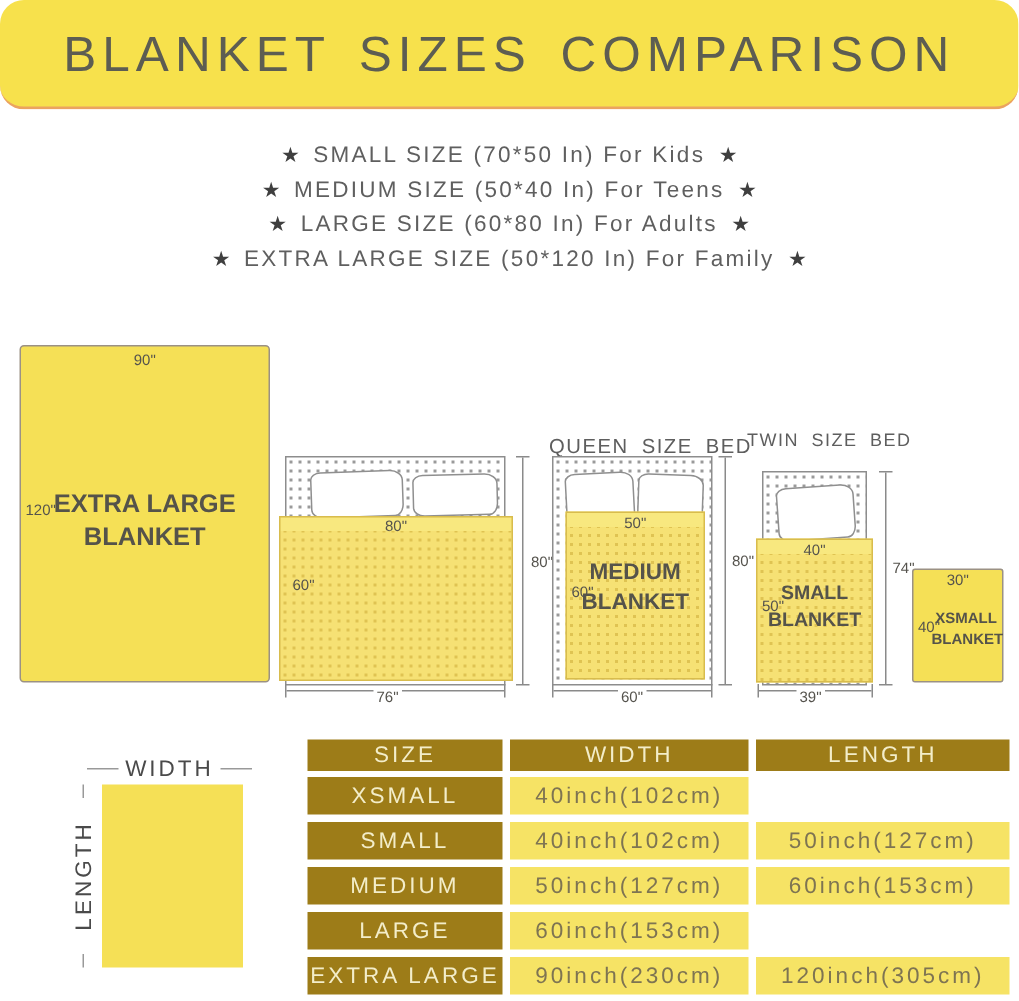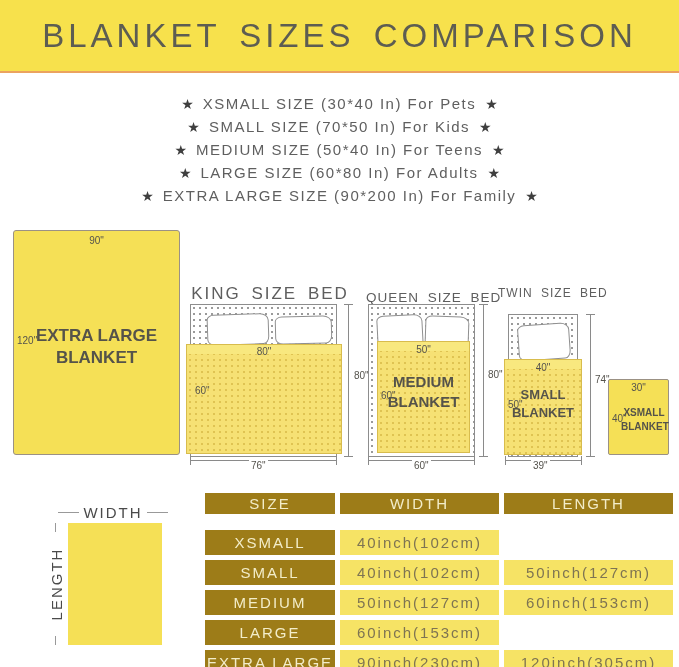--- a/index.html
+++ b/index.html
@@ -2,21 +2,21 @@
 <html style="--banner_bg: #F7E14C; --banner_border: #EBA35F; --title_text: #5D5D52; --list_text: #5F5F5F; --blanket_solid: #F5E056; --blanket_dotted: #F6E174; --blanket_dot: #DFC352; --blanket_border: #D8BC4D; --bed_dot: #9A9A9A; --bed_border: #8D8D8D; --table_dark: #9D7C18; --table_light: #F6E365; --table_dark_text: #F3EDC9; --table_light_text: #7E7452; --name_text: #55534A; --dim_text: #55534D; --dim_line: #8A8A8A;"><head>
 <meta charset="utf-8">
 <style>
   * { box-sizing: border-box; margin: 0; padding: 0; }
   body { background: #fff; font-family: "Liberation Sans", sans-serif; }
   .canvas { position: relative; width: 679px; height: 667px; background: #fff; overflow: hidden; margin: 0 auto; }
 
   
   .banner { position: absolute; left: 0; top: 0; width: 679px; height: 73px;
     background: var(--banner_bg, #F7E14C); border-bottom: 2px solid var(--banner_border, #EBA35F);
-    display: flex; align-items: center; justify-content: center; }
+    display: flex; align-items: center; justify-content: center; border-radius: 16px; }
   .banner h1 { font-size: 33px; font-weight: 400; letter-spacing: 4px; word-spacing: 6px;
     color: var(--title_text, #5D5D52); white-space: nowrap; }
 
   
   .size-list { position: absolute; left: 0; top: 92px; width: 679px; text-align: center;
     font-size: 15px; color: var(--list_text, #5F5F5F); letter-spacing: 1.5px; }
   .size-line { height: 23px; line-height: 23px; white-space: nowrap; }
   .star { color: #3F3F3F; font-size: 14px; margin: 0 9px; letter-spacing: 0; }
 
   
@@ -63,66 +63,62 @@
   .measure-length::before { top: 0; }
   .measure-length::after { bottom: 0; }
   .measure-length .rot { position: absolute; left: 50%; top: 50%;
     transform: translate(-50%, -50%) rotate(-90deg); font-size: 15px; letter-spacing: 2px;
     color: #4A4A4A; white-space: nowrap; }
 
   
   .size-table { position: absolute; left: 205px; top: 493px; width: 468px; }
   .trow { display: grid; grid-template-columns: 130px 159px 169px; column-gap: 5px;
     margin-bottom: 5px; }
-  .trow.head { margin-bottom: 16px; }
+  .trow.head { margin-bottom: 4px; }
   .cell { display: flex; align-items: center; justify-content: center; height: 25px;
     letter-spacing: 2px; white-space: nowrap; }
   .head .cell { height: 21px; }
   .th, .td-size { background: var(--table_dark, #9D7C18); color: var(--table_dark_text, #F3EDC9);
     font-size: 15px; }
   .td-val { background: var(--table_light, #F6E365); color: var(--table_light_text, #7E7452);
     font-size: 15px; }
 </style>
 </head>
 <body>
 
 <div class="canvas">
 
   <header class="banner">
     <h1>BLANKET SIZES COMPARISON</h1>
   </header>
 
   <div class="size-list">
     <div class="size-line">
-      <span class="star">★</span><span>XSMALL SIZE (30*40 In) For Pets</span><span class="star">★</span>
-    </div>
-    <div class="size-line">
       <span class="star">★</span><span>SMALL SIZE (70*50 In) For Kids</span><span class="star">★</span>
     </div>
     <div class="size-line">
       <span class="star">★</span><span>MEDIUM SIZE (50*40 In) For Teens</span><span class="star">★</span>
     </div>
     <div class="size-line">
       <span class="star">★</span><span>LARGE SIZE (60*80 In) For Adults</span><span class="star">★</span>
     </div>
     <div class="size-line">
-      <span class="star">★</span><span>EXTRA LARGE SIZE (90*200 In) For Family</span><span class="star">★</span>
+      <span class="star">★</span><span>EXTRA LARGE SIZE (50*120 In) For Family</span><span class="star">★</span>
     </div>
   </div>
 
   <div class="solid-blanket" style="left:13px;top:230px;width:167px;height:225px;">
     <span class="mini-label center-x" style="top:4px;">90"</span>
     <span class="mini-label" style="left:3px;top:104px;">120"</span>
     <div class="blanket-name" style="top:94px;font-size:17px;line-height:22px;">
       <div>EXTRA LARGE</div>
       <div>BLANKET</div>
     </div>
   </div>
 
-  <div class="bed-title" style="left:186px;top:284px;width:168px;font-size:17px;">KING SIZE BED</div>
   <div class="bed" style="left:190px;top:304px;width:147px;height:153px;">
     <div class="pillow" style="left:16px;top:9px;width:62px;height:31px;transform:rotate(-2deg);"></div>
     <div class="pillow" style="left:84px;top:11px;width:57px;height:28px;transform:rotate(-1.5deg);"></div>
   </div>
   <div class="blanket-dotted" style="left:186px;top:344px;width:156px;height:110px;">
     <span class="mini-label center-x" style="top:1px;">80"</span>
     <span class="mini-label" style="left:8px;top:40px;">60"</span>
   </div>
   <div class="vdim" style="left:344px;top:304px;height:153px;"></div>
   <span class="mini-label" style="left:354px;top:370px;">80"</span>

